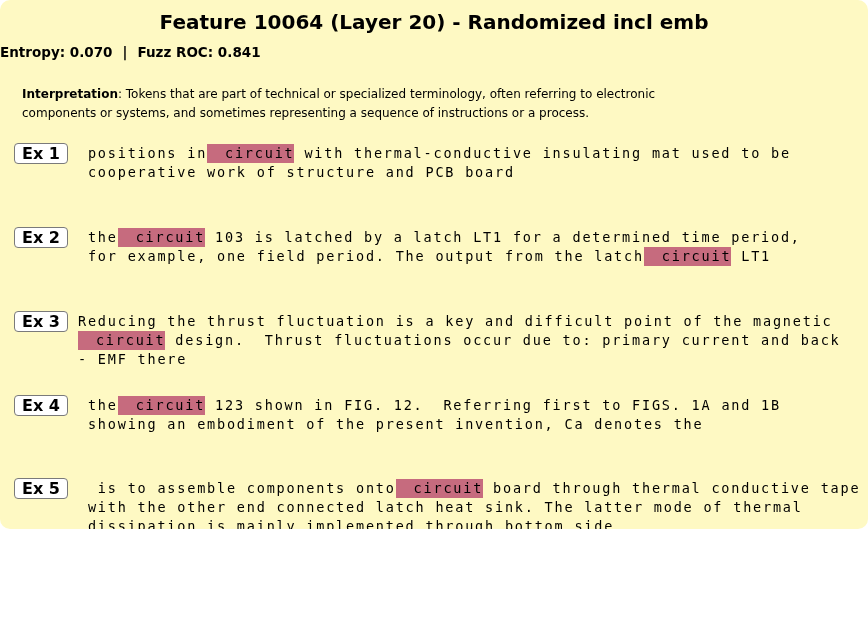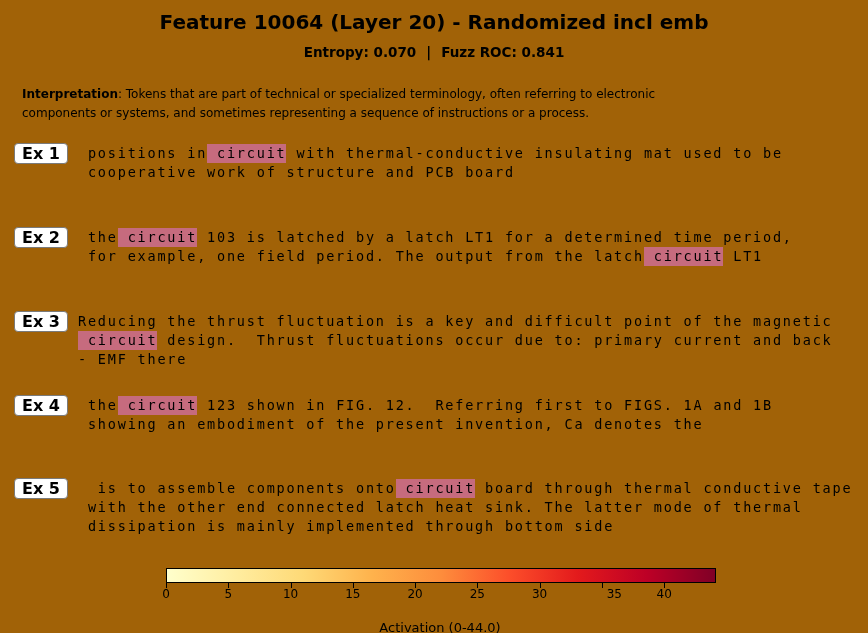--- a/index.html
+++ b/index.html
@@ -1,36 +1,36 @@
 <!DOCTYPE html>
 <html style="--hl: #c66b7e;"><head>
 <meta charset="utf-8">
 <style>
   html, body { margin: 0; padding: 0; background: #ffffff; }
   .page {
     position: relative;
     width: 868px;
-    height: 633px;
-    background: #a16207;
+    height: 529px;
+    background: #fef9c3;
     font-family: "DejaVu Sans", sans-serif;
     color: #000000;
     overflow: hidden;
+    border-radius: 10px;
   }
   .title {
     position: absolute;
     top: 8px; left: 0; width: 868px;
     text-align: center;
     font-size: 20px;
     font-weight: bold;
     line-height: 28px;
   }
   .subtitle {
     position: absolute;
     top: 44px; left: 0; width: 868px;
-    text-align: center;
     font-size: 13.5px;
     font-weight: bold;
     line-height: 17px;
   }
   .subtitle .sep { margin: 0 10px; font-weight: bold; }
   .interpretation {
     position: absolute;
     top: 85px; left: 22px; width: 830px;
     font-size: 12px;
     line-height: 19px;
@@ -52,21 +52,21 @@
   }
   .ex-text {
     position: absolute;
     left: 78px; top: 1px;
     font-family: "DejaVu Sans Mono", monospace;
     font-size: 13.5px;
     line-height: 19px;
     letter-spacing: 1.8px;
   }
   .ex-line { white-space: pre; height: 19px; }
-  .ex-line .hl { background: var(--hl, #c66b7e); padding: 1px 0 2px 0; }
+  .ex-line .hl { background: var(--hl, #c66b7e); padding: 1px 0 2px 8px; }
   .cbar {
     position: absolute;
     left: 166px; top: 568px;
     width: 548px; height: 13px;
     border: 1px solid #000000;
   }
   .cbar-tick {
     position: absolute;
     top: 583px; width: 1px; height: 5px;
     background: #000000;

